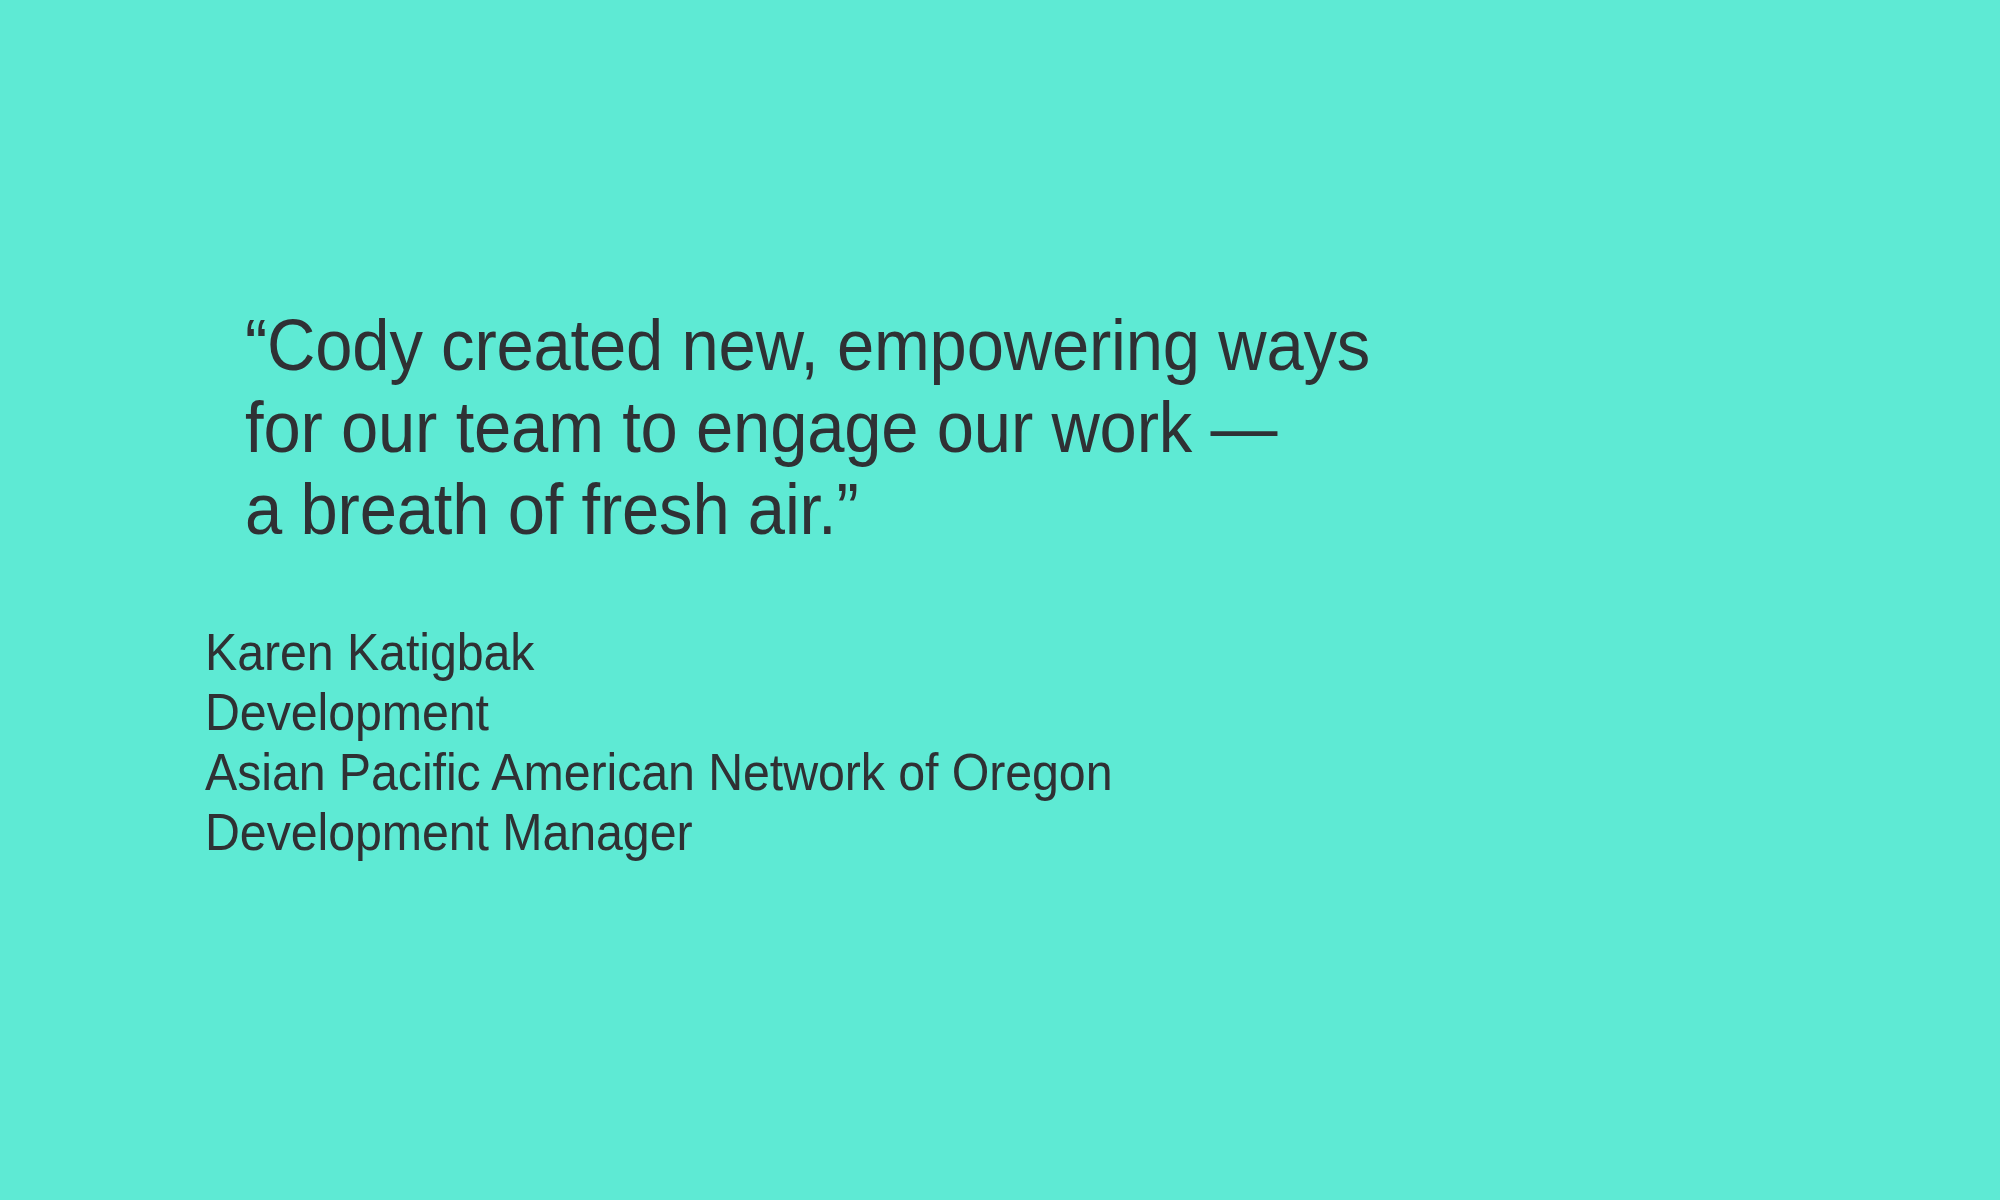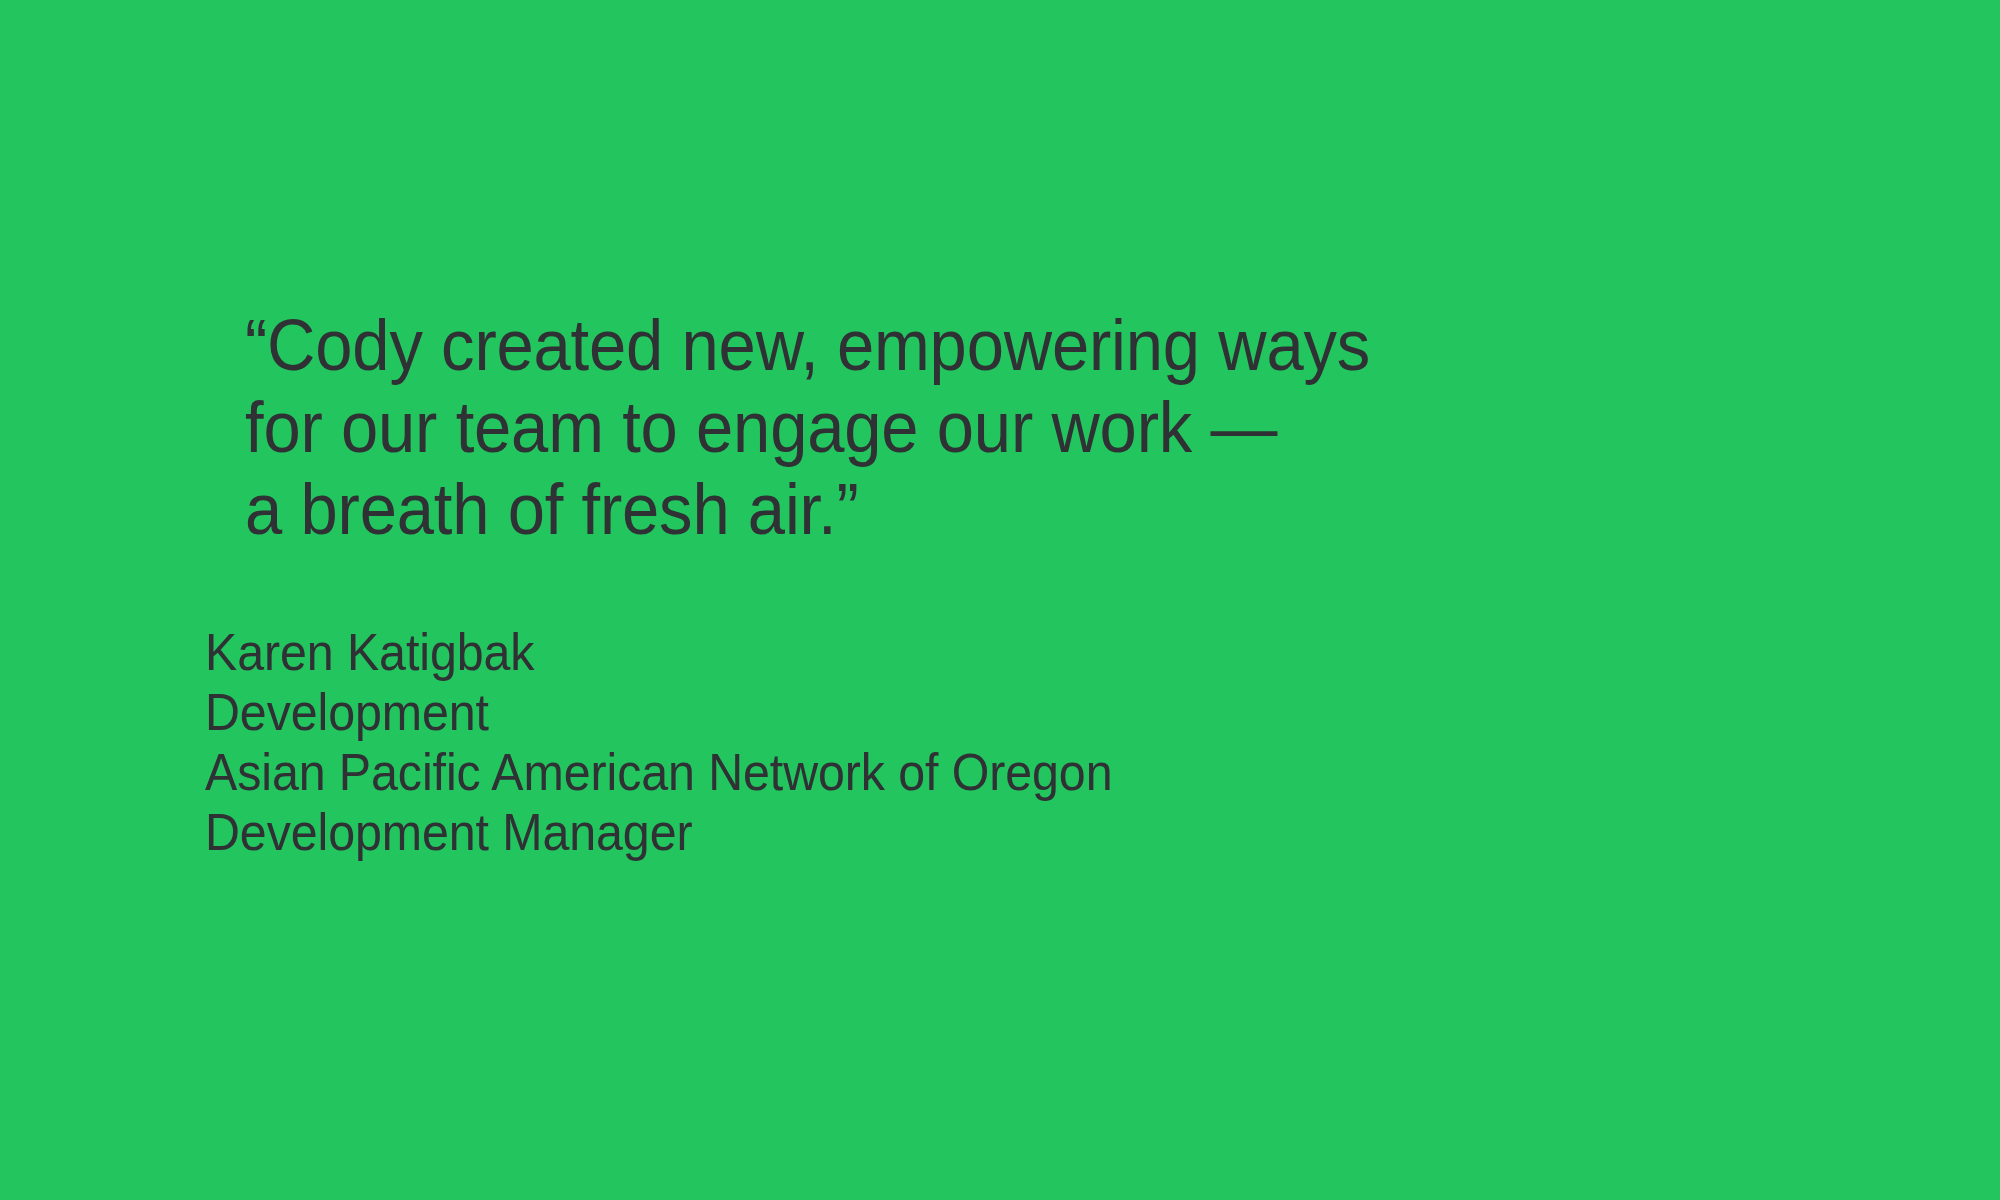--- a/index.html
+++ b/index.html
@@ -11,21 +11,21 @@
     height: 1200px;
     background: #dedede;
     font-family: "Liberation Sans", "DejaVu Sans", sans-serif;
     overflow: hidden;
   }
 
   .slide {
     position: relative;
     width: 2000px;
     height: 1200px;
-    background: #22c55e;
+    background: #5eead4;
     box-sizing: border-box;
   }
 
   .testimonial {
     position: absolute;
     left: 205px;
     top: 232px;
     width: 1620px;
   }
 

